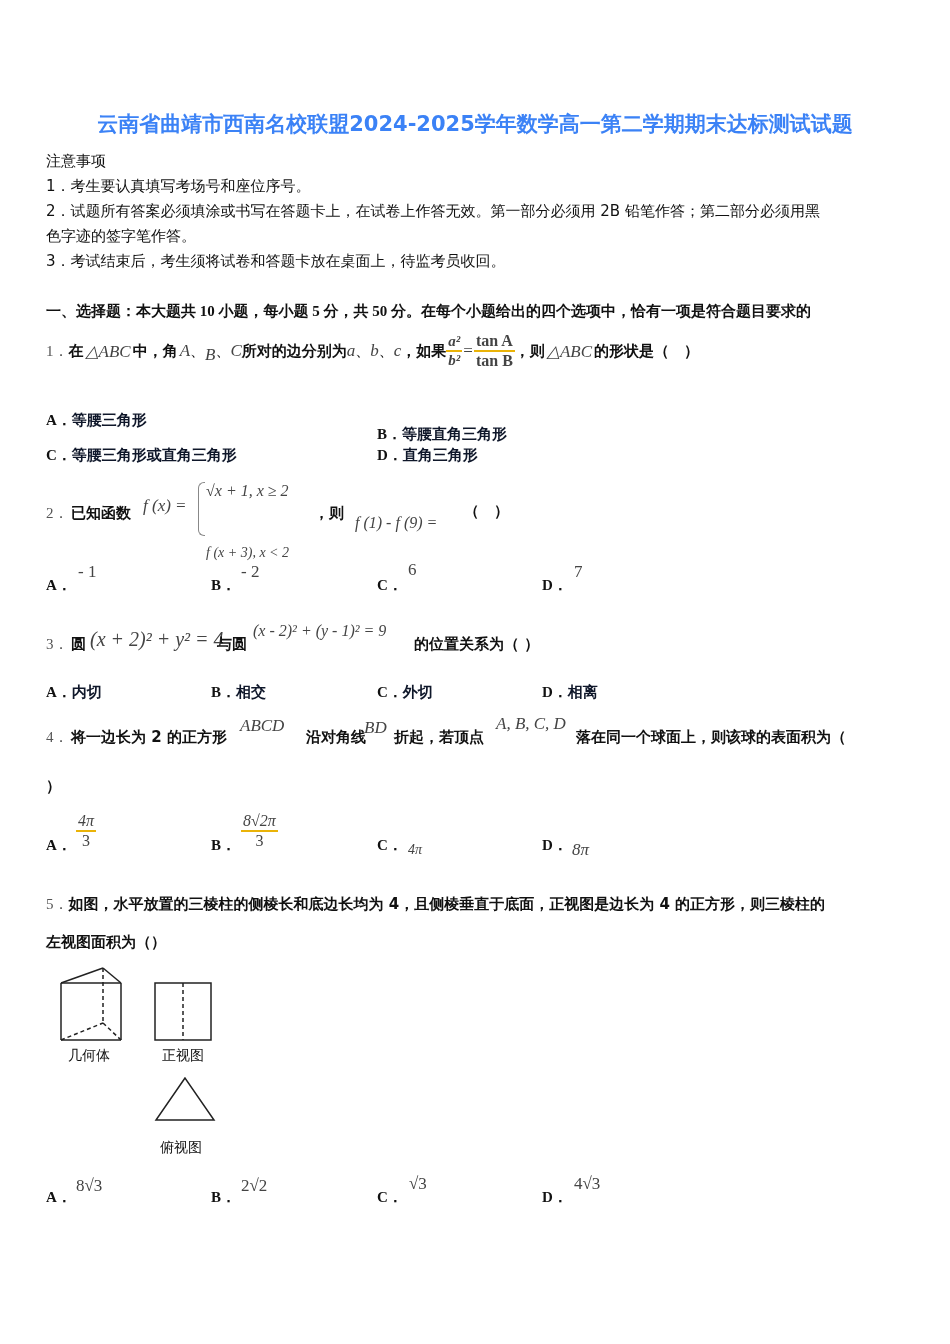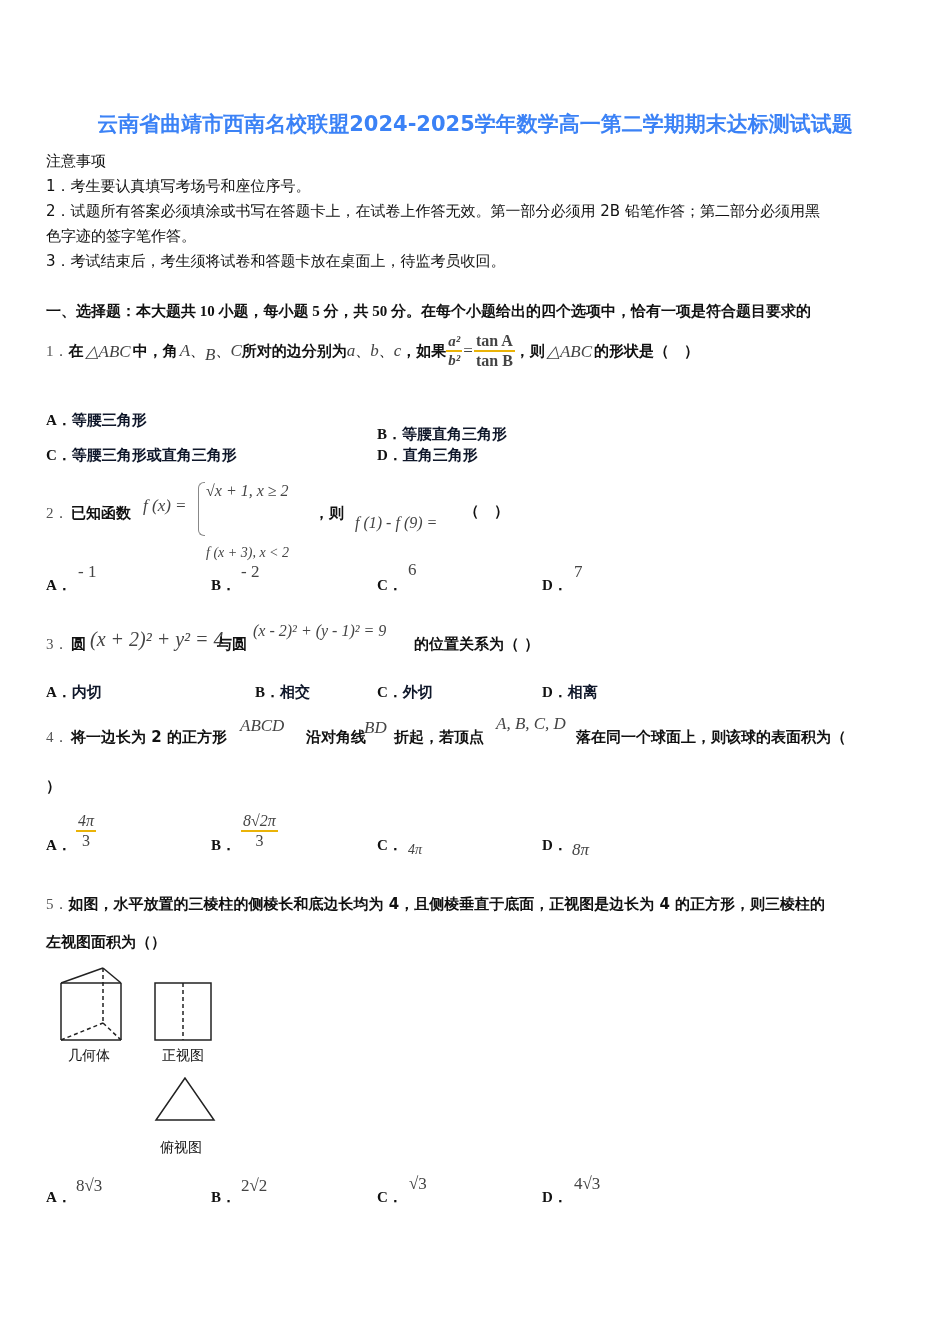--- a/index.html
+++ b/index.html
@@ -110,21 +110,21 @@
   <span class="abs" style="left:25px; top:15px;">圆</span>
   <span class="abs math" style="left:44px; top:8px; font-size:20px;">(x + 2)² + y² = 4</span>
   <span class="abs" style="left:171px; top:15px;">与圆</span>
   <span class="abs math" style="left:207px; top:2px; font-size:16px;">(x - 2)² + (y - 1)² = 9</span>
   <span class="abs" style="left:368px; top:15px;">的位置关系为（ ）</span>
 </div>
 
 <div class="abs" style="left:46px; top:682px;">
   <span class="opt-letter">A．</span><span class="opt-text">内切</span>
 </div>
-<div class="abs" style="left:211px; top:682px;margin-left:44px;">
+<div class="abs" style="left:211px; top:682px;">
   <span class="opt-letter">B．</span><span class="opt-text">相交</span>
 </div>
 <div class="abs" style="left:377px; top:682px;">
   <span class="opt-letter">C．</span><span class="opt-text">外切</span>
 </div>
 <div class="abs" style="left:542px; top:682px;">
   <span class="opt-letter">D．</span><span class="opt-text">相离</span>
 </div>
 
 <div class="abs q" style="left:46px; top:714px; height:40px;">

